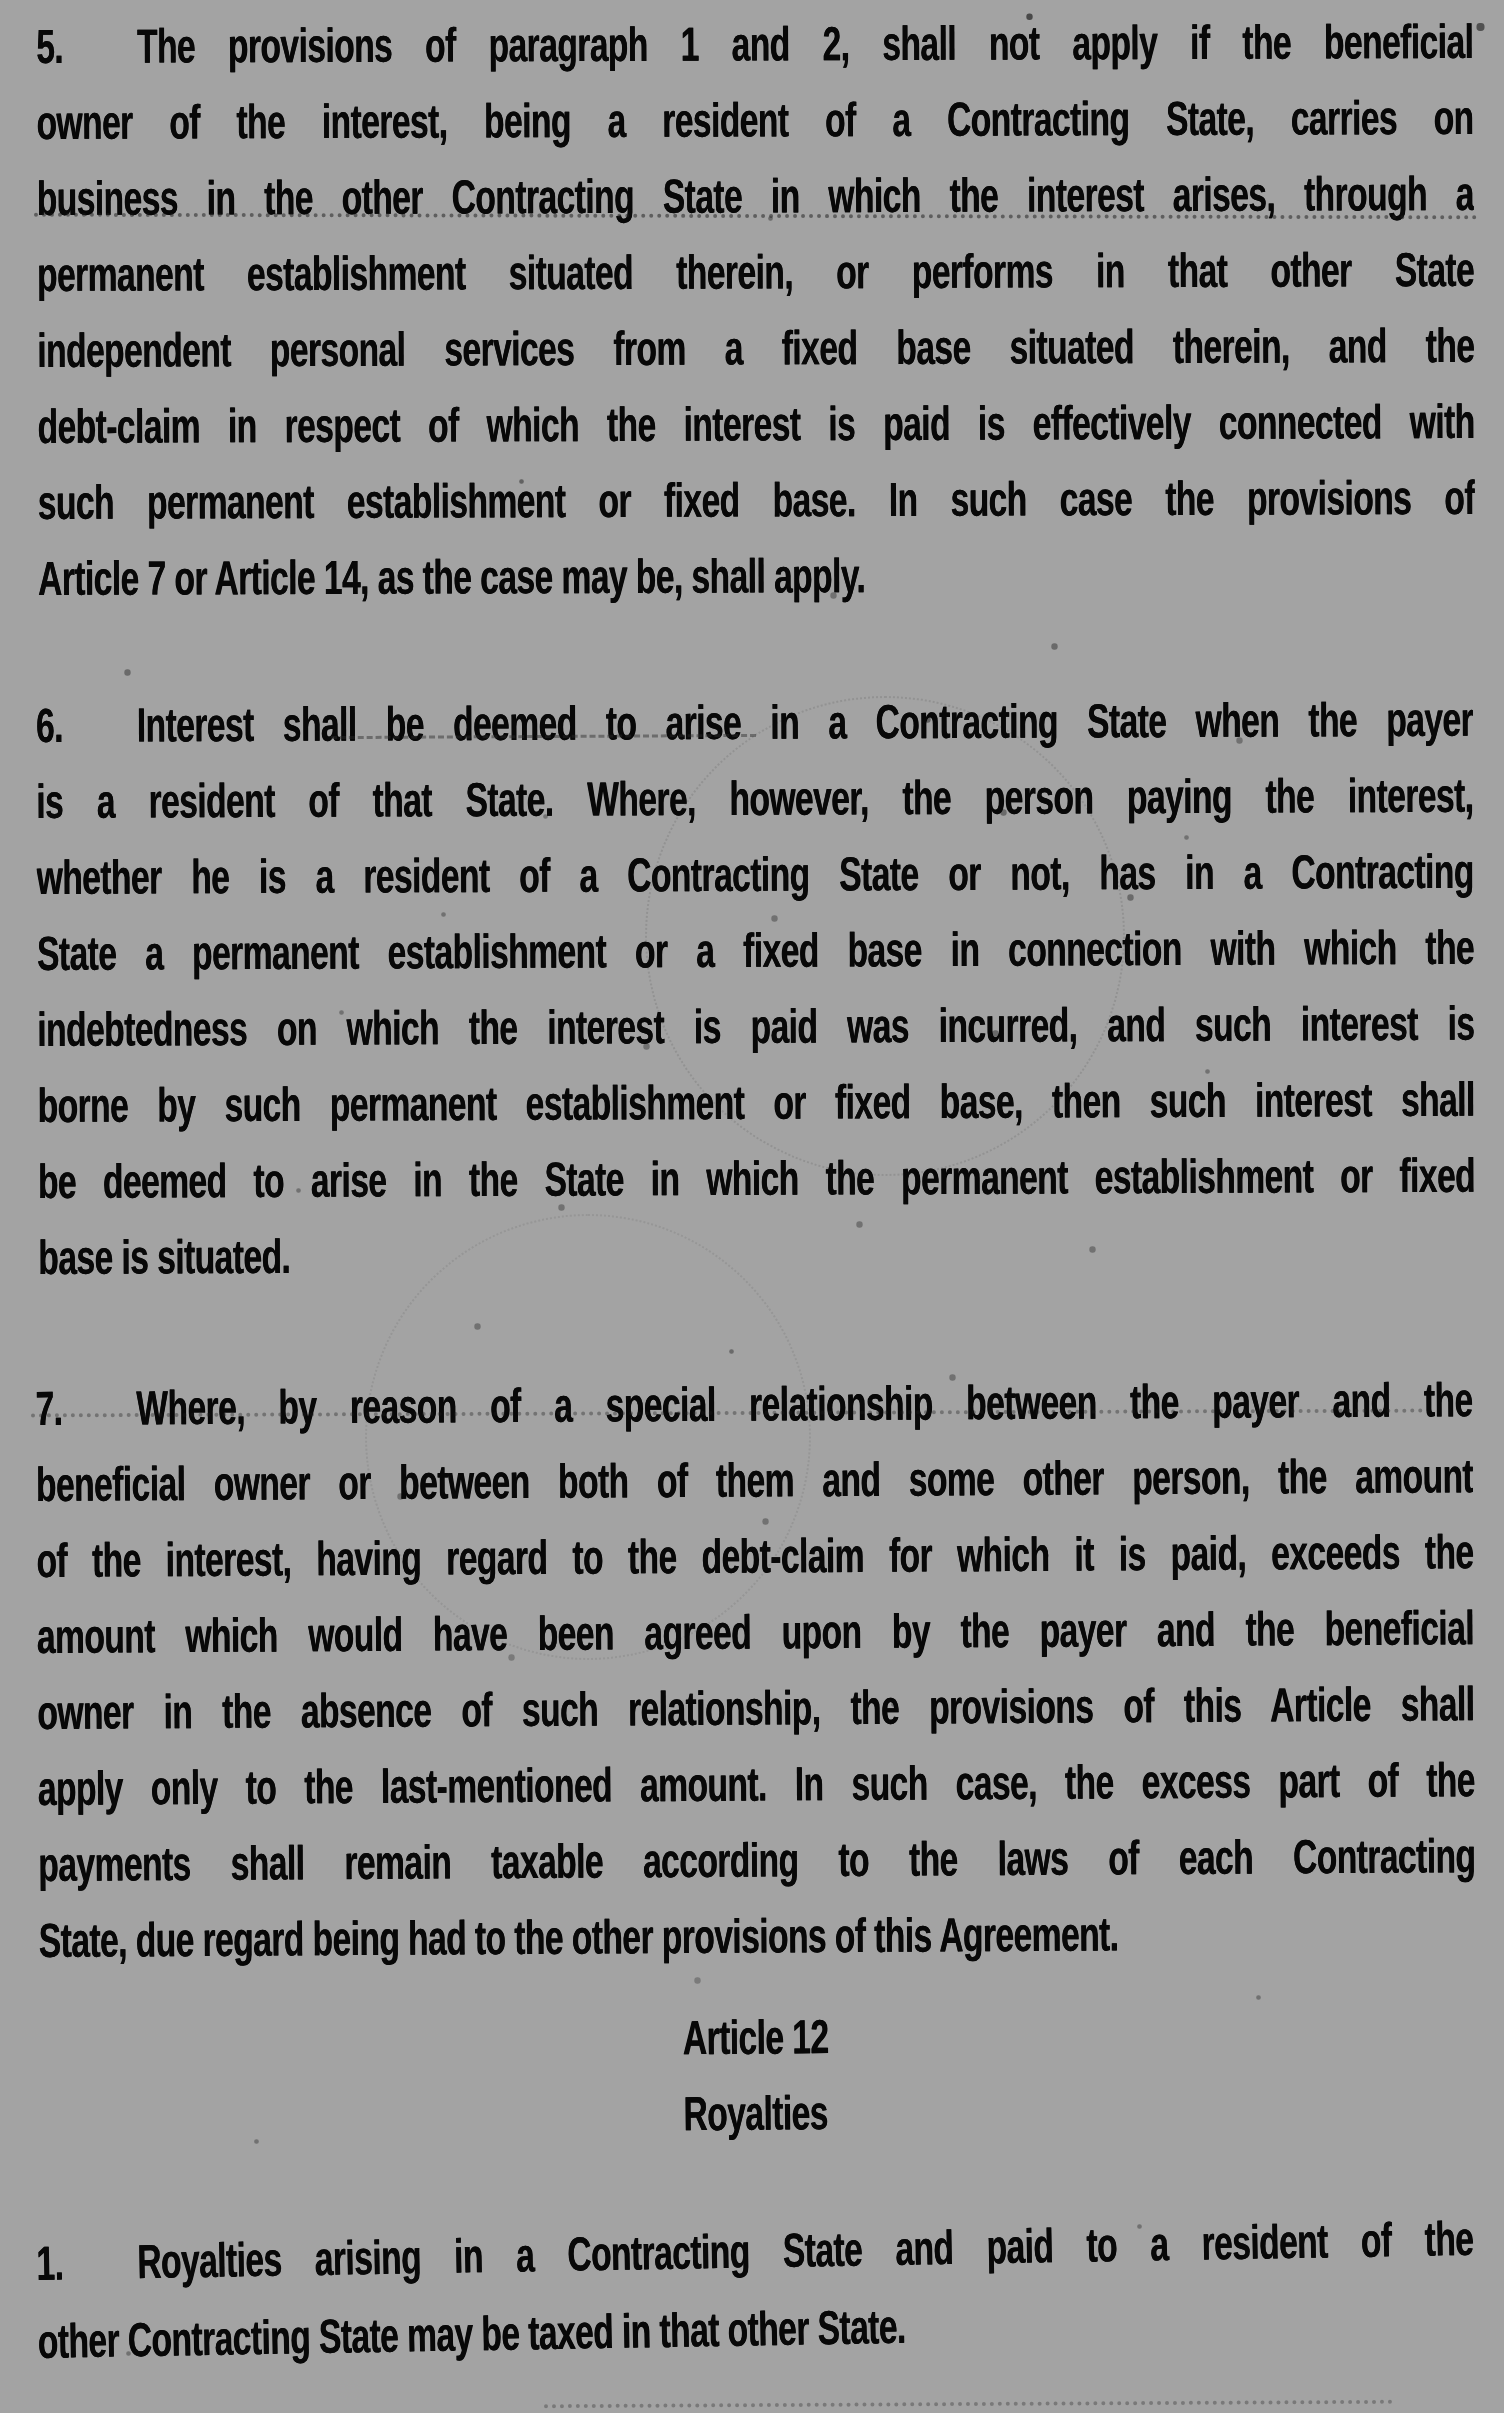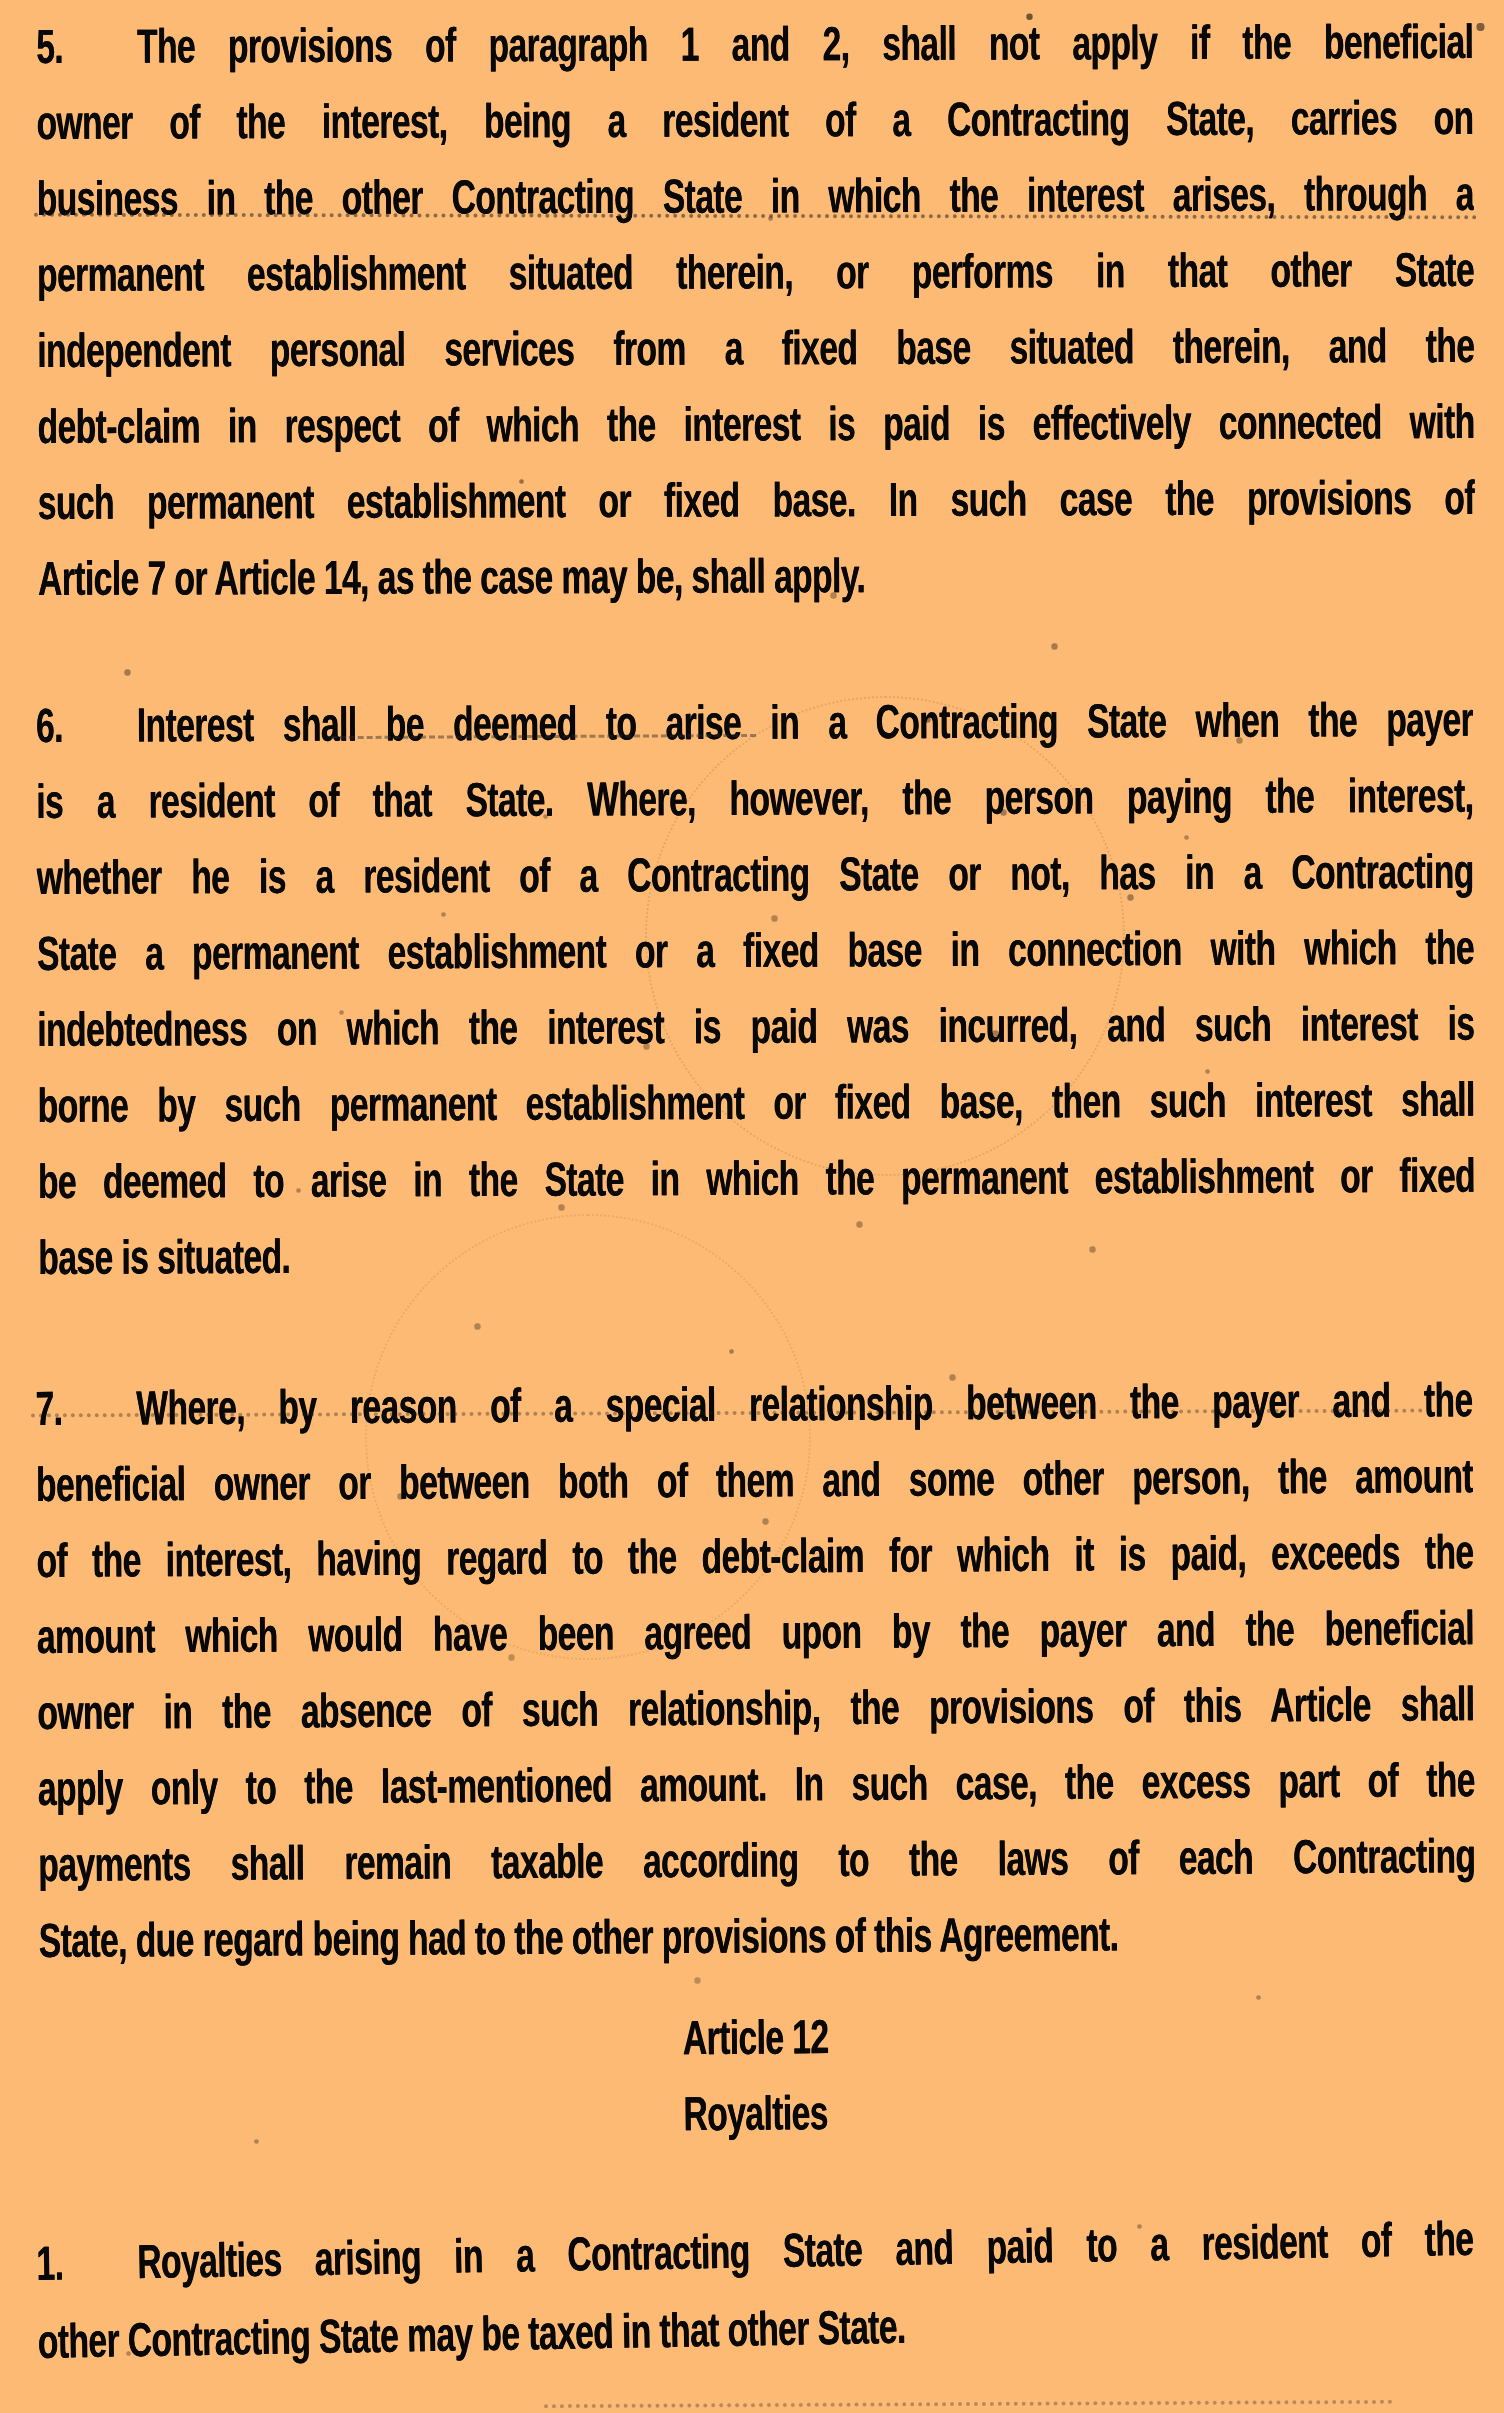--- a/index.html
+++ b/index.html
@@ -4,21 +4,21 @@
 <style>
   html, body { margin: 0; padding: 0; background: #ffffff; }
   body {
     width: 1505px; height: 2413px;
     position: relative; overflow: hidden;
     font-family: "Liberation Sans", sans-serif;
     color: #080808;
   }
   .page {
     position: absolute; inset: 0;
-    background: #fdba74;
+    background: #a3a3a3;
   }
   .para {
     position: absolute;
     left: 37px;
     width: 1437px;
   }
   .line {
     width: 2053px;
     height: 76px;
     line-height: 76px;

